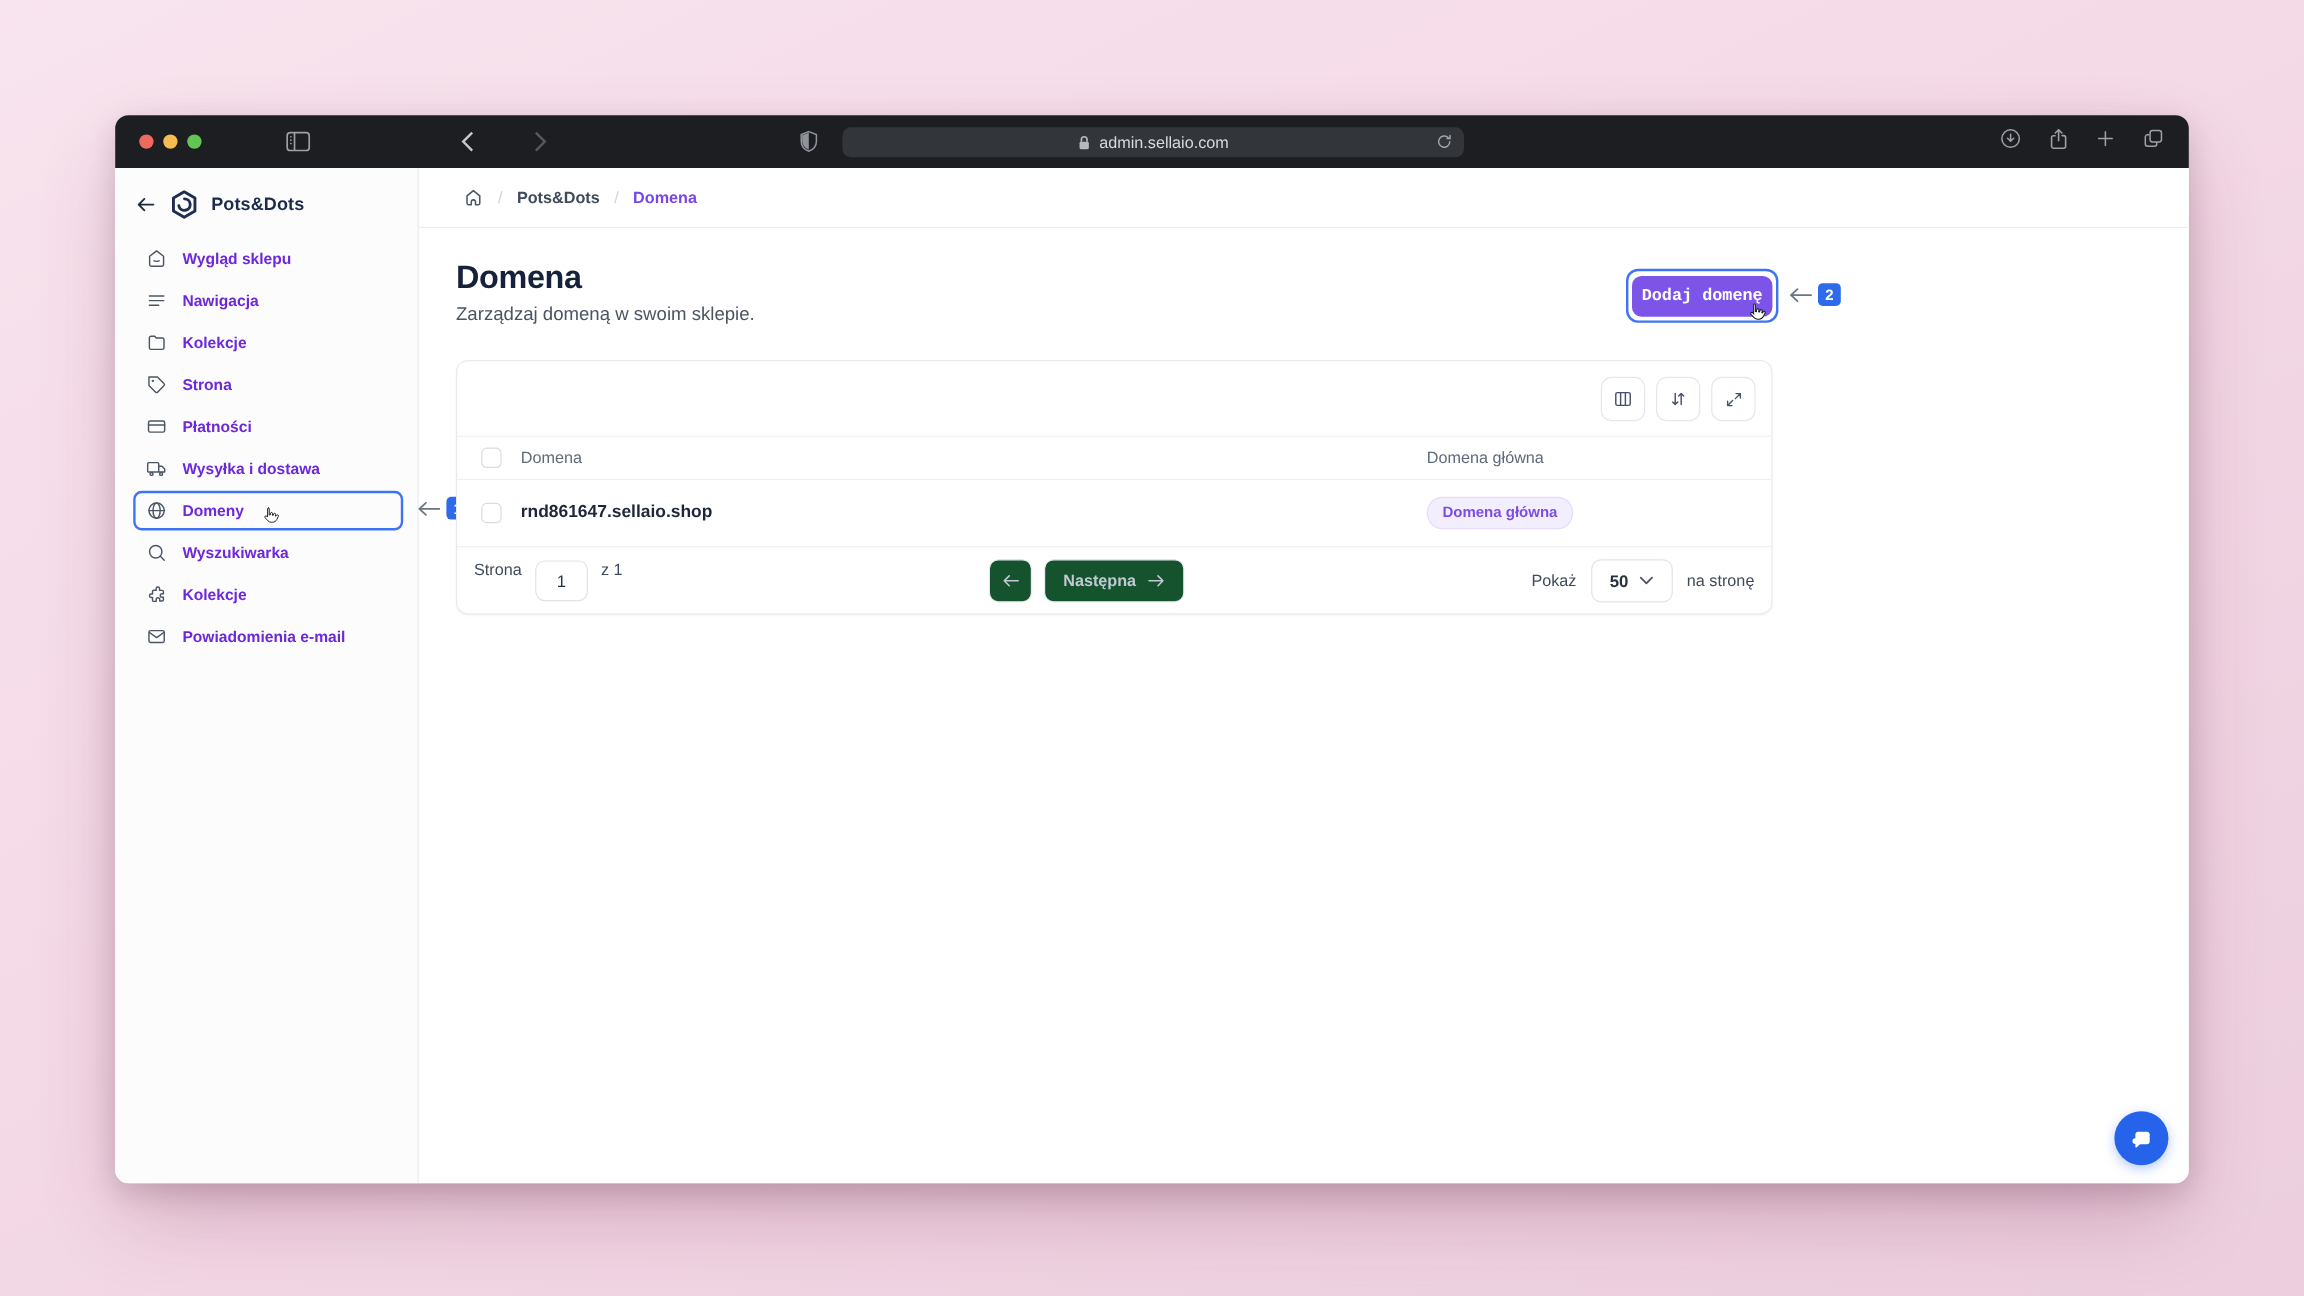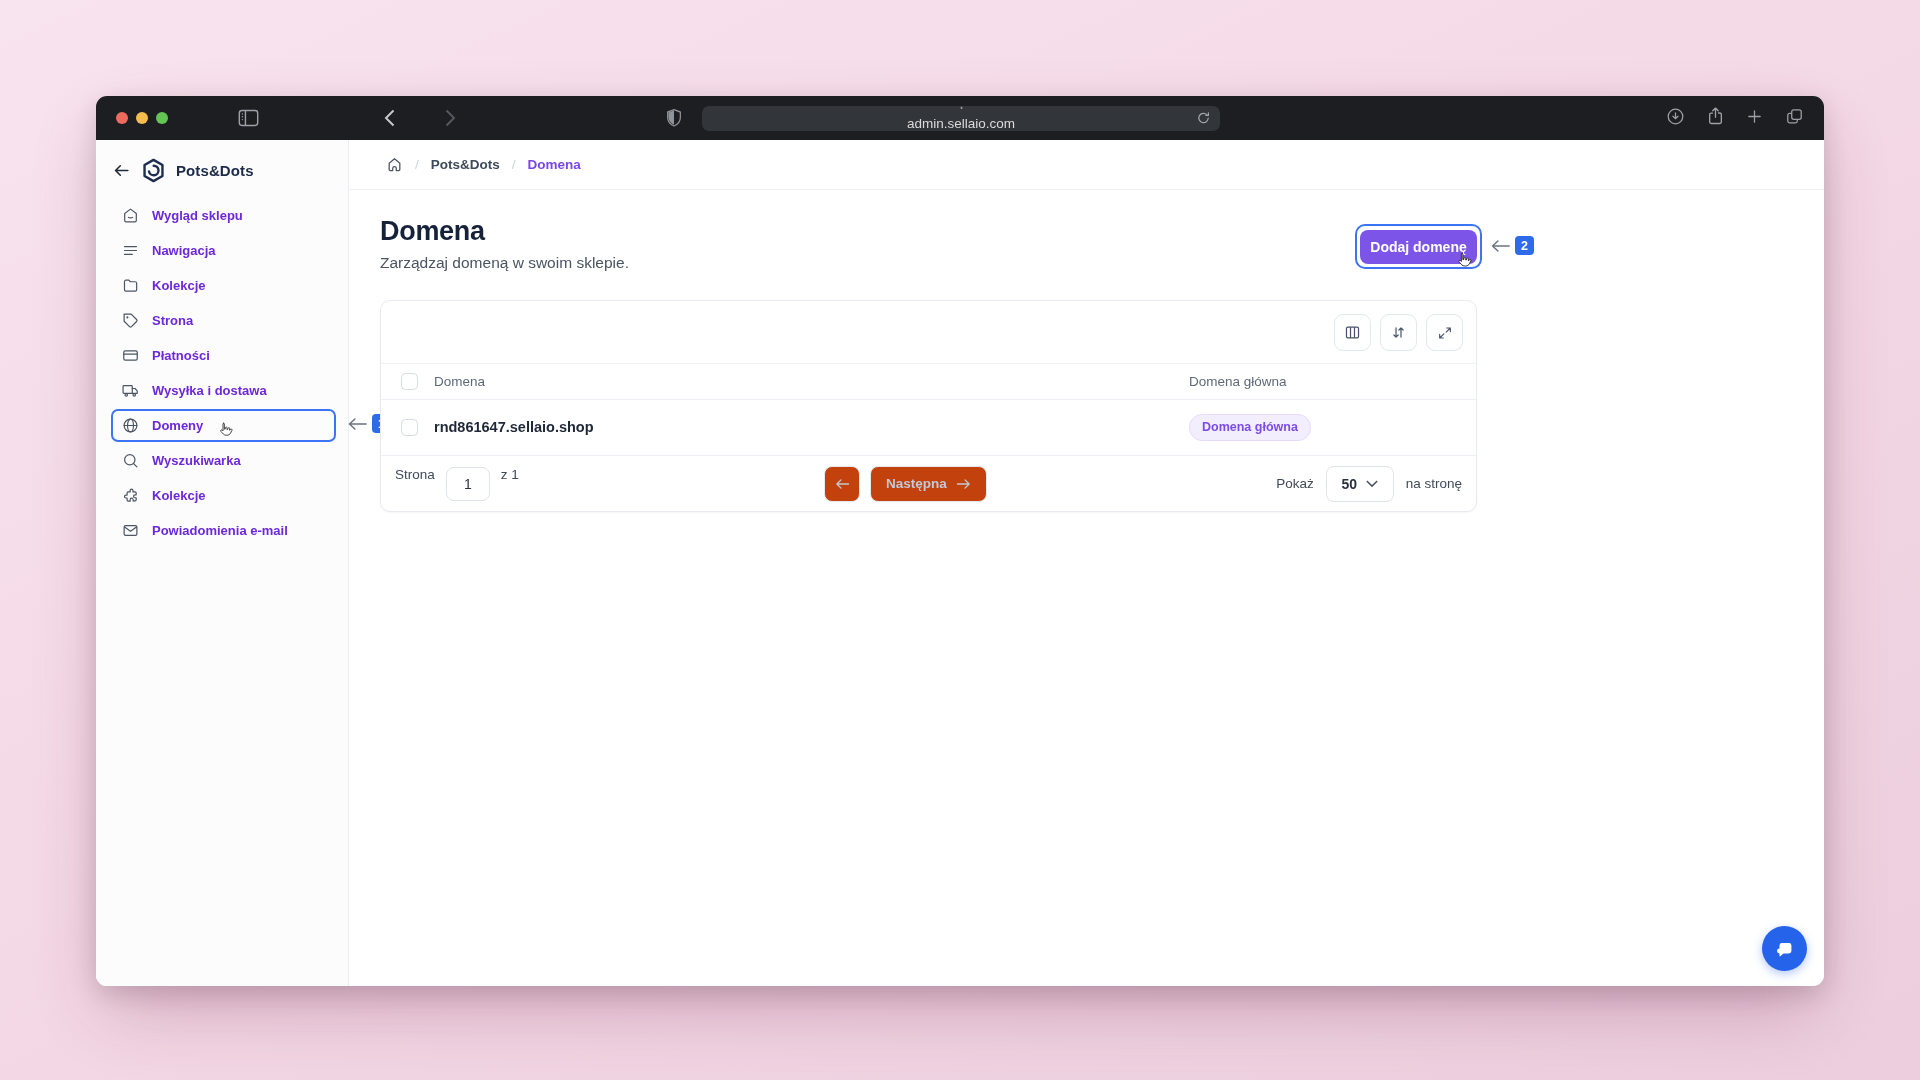--- a/index.html
+++ b/index.html
@@ -17,21 +17,21 @@
   }
   .chrome{
     position:relative;height:44px;background:#1c1e22;border-radius:11px 11px 0 0;
   }
   .lights{position:absolute;left:20px;top:16px;display:flex;gap:8px;}
   .light{width:12px;height:12px;border-radius:50%;}
   .chrome-ico{position:absolute;top:50%;transform:translateY(-50%);display:flex;align-items:center;color:#9da0a6;}
   .urlbar{
     position:absolute;left:606px;top:10px;width:518px;height:25px;border-radius:7px;
     background:#323539;display:flex;align-items:center;justify-content:center;gap:7px;
-    color:#d8dadc;font-size:13.5px;flex-direction:column;
+    color:#d8dadc;font-size:13.5px;
   }
   .urlbar .reload{position:absolute;right:9px;top:4px;color:#a3a6ab;}
   .right-icons{position:absolute;right:20px;top:0;height:44px;display:flex;align-items:center;gap:22px;color:#9da0a6;}
   
   .app{
     position:relative;height:846px;background:#ffffff;border-radius:0 0 11px 11px;overflow:hidden;
   }
   
   .sidebar{
     position:absolute;left:0;top:0;bottom:0;width:253px;
@@ -57,21 +57,21 @@
   .bc-shop{color:#3f4a5a;font-weight:600;}
   .bc-cur{color:#7b46e8;font-weight:600;}
   .page-head{position:absolute;left:31px;top:76px;}
   .page-title{font-size:27px;font-weight:700;color:#16213a;letter-spacing:-.3px;}
   .page-sub{margin-top:7px;font-size:15.5px;color:#4a5462;}
   
   .btn-ring{position:absolute;left:1006px;top:84px;width:127px;height:45px;border:2px solid #3d74f5;border-radius:10px;box-sizing:border-box;}
   .add-btn{
     position:absolute;left:1011px;top:90px;width:117px;height:34px;border-radius:8px;
     background:#7c54e8;color:#ffffff;font-size:14px;font-weight:700;
-    display:flex;align-items:center;justify-content:center;cursor:pointer;border:none;
+    display:flex;align-items:center;justify-content:center;cursor:pointer;border:none;font-family:Liberation Mono, monospace;
   }
   
   .annot{position:absolute;display:flex;align-items:center;gap:5px;}
   .annot-num{
     width:19px;height:19px;border-radius:4px;background:#2e6bea;color:#fff;
     font-size:12.5px;font-weight:700;display:flex;align-items:center;justify-content:center;
   }
   
   .card{
     position:absolute;left:31px;top:160px;width:1097px;height:212px;
@@ -105,21 +105,21 @@
     background:#f3eefe;border:1px solid #e6dbfc;color:#7c4ce6;font-size:12.5px;font-weight:600;
   }
   .pager{position:absolute;left:0;right:0;top:155px;bottom:0;font-size:13.5px;color:#3f4a5a;}
   .pg-left{position:absolute;left:14px;top:50%;transform:translateY(-50%);display:flex;gap:11px;}
   .pg-input{
     width:44px;height:34px;border:1px solid #dfe4ea;border-radius:8px;text-align:center;
     font-size:14px;color:#2a3342;font-family:inherit;box-sizing:border-box;background:#fff;
   }
   .pg-mid{position:absolute;left:443px;top:50%;transform:translateY(-50%);display:flex;align-items:center;gap:10px;}
   .pg-btn{
-    height:34px;border:1px solid #e6eaef;border-radius:8px;background:#c2410c;color:#c2c9d4;
+    height:34px;border:1px solid #e6eaef;border-radius:8px;background:#14532d;color:#c2c9d4;
     display:flex;align-items:center;justify-content:center;gap:9px;font-size:13.5px;font-weight:600;
   }
   .pg-prev{width:34px;}
   .pg-next{padding:0 15px;}
   .pg-right{position:absolute;right:14px;top:50%;transform:translateY(-50%);display:flex;align-items:center;gap:12px;}
   .pg-select{
     height:36px;min-width:68px;border:1px solid #dfe4ea;border-radius:8px;background:#fff;
     display:flex;align-items:center;justify-content:center;gap:9px;padding:0 8px;
     font-size:14px;font-weight:600;color:#27303d;cursor:pointer;box-sizing:border-box;
   }

